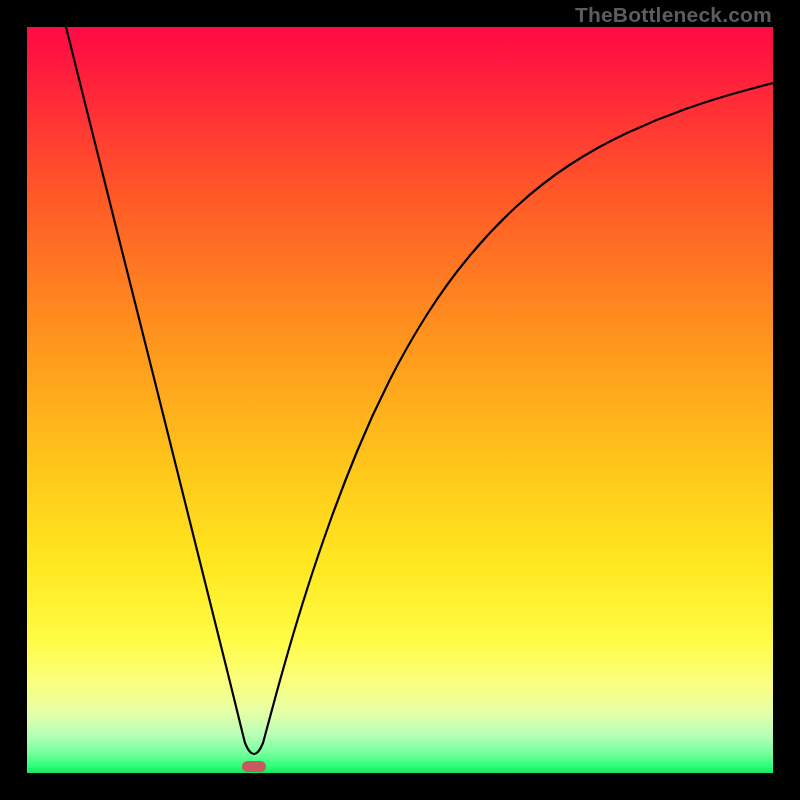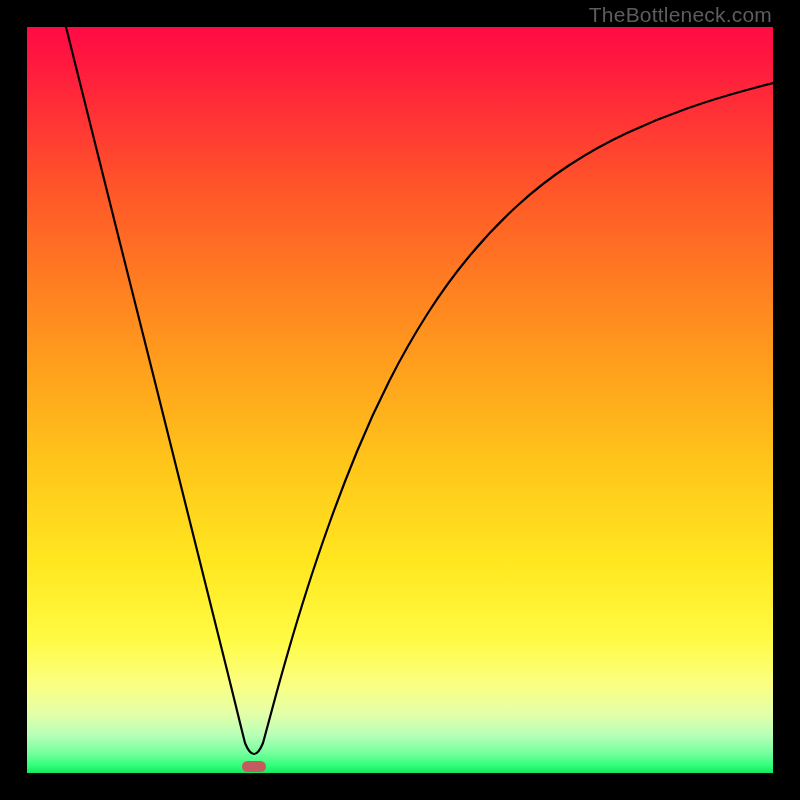--- a/index.html
+++ b/index.html
@@ -48,21 +48,21 @@
     background: #c55b5e;
     border-radius: 6px;
   }
   .watermark {
     position: absolute;
     top: 3px;
     right: 28px;
     color: #5d5d5d;
     font-size: 21px;
     letter-spacing: 0.2px;
-    font-weight: 400;
+    font-weight: 700;
   }
 </style>
 </head>
 <body>
 
 <div class="frame">
   <div class="gradient"></div>
 
   <svg class="curve" viewBox="0 0 746 746" preserveAspectRatio="none">
     <path d="M 39 0 Q 60 84 70 124 Q 80 164 90 204 Q 100 244 110 283.5 Q 120 323 130 363 Q 140 403 150 443 Q 160 483 170 523 Q 180 563 187.5 593 Q 195 623 200 643 Q 205 663 209 679.5 Q 213 696 215.5 706 T 218 716 L 218 716 Q 227 738 236 716 L 236 716 Q 244 686 249.5 666 Q 255 646 262.5 620 Q 270 594 280 562.5 Q 290 531 302.5 496 Q 315 461 330 424.5 Q 345 388 362.5 353.5 Q 380 319 400 287.5 Q 420 256 442.5 229 Q 465 202 490 179 Q 515 156 542.5 138 Q 570 120 600 106 Q 630 92 660 81.5 Q 690 71 718 63.5 T 746 56" fill="none" stroke="#000" stroke-width="2.2" stroke-linecap="round"></path>

